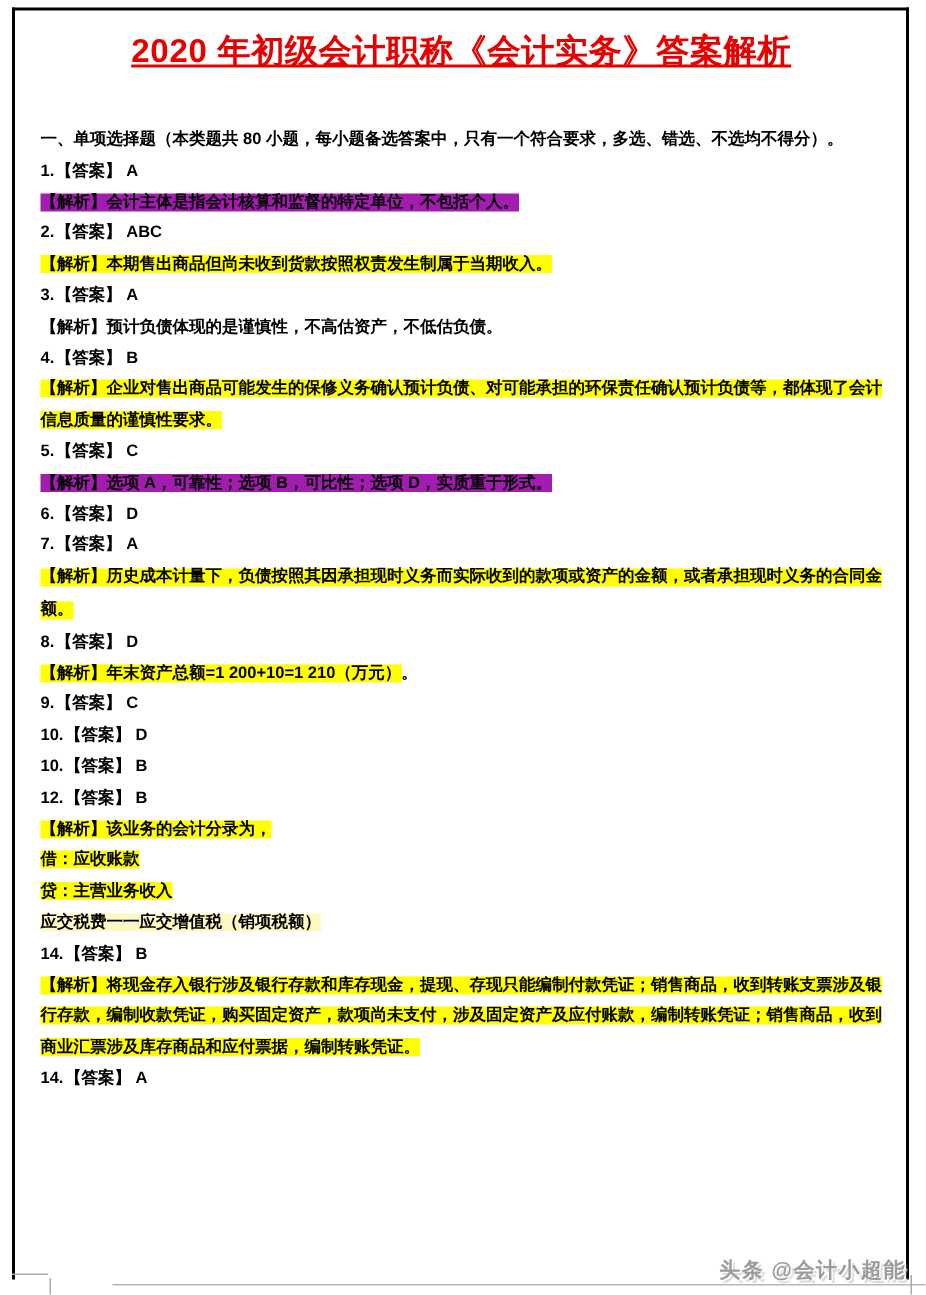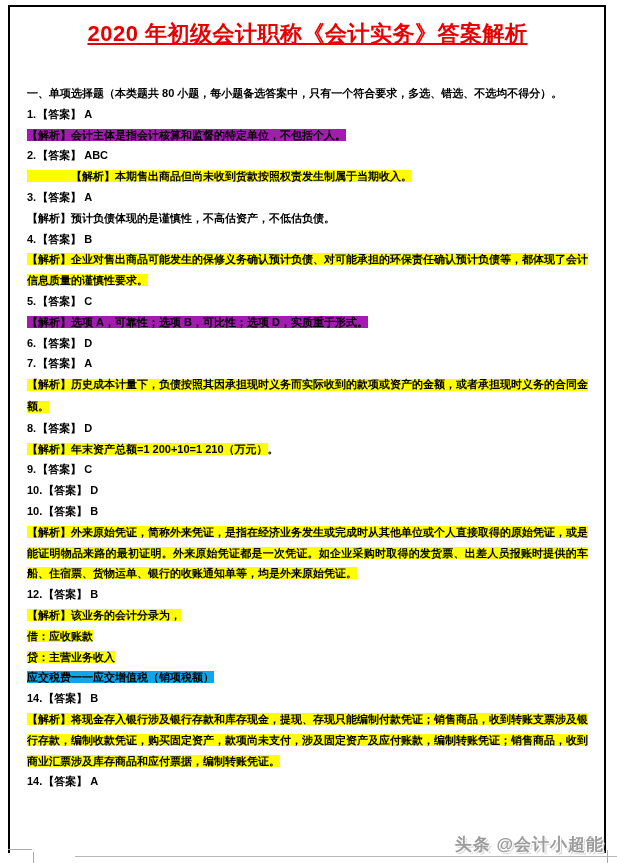--- a/index.html
+++ b/index.html
@@ -20,21 +20,21 @@
   }
   .doc-text{
     font-size:11px;font-weight:bold;line-height:20.8px;
     text-align:justify;margin:0;word-break:break-all;
   }
   .hl{background:#ffff00;}
   .ans-num{margin-right:1px;}
   .ans-val{margin-left:3px;}
   .watermark{
     position:absolute;right:13px;bottom:7px;
-    font-size:17px;font-weight:bold;color:#9c9c9c;letter-spacing:1px;
+    font-size:14px;font-weight:bold;color:#9c9c9c;letter-spacing:1px;
     text-shadow:1px 1px 0 #ffffff,2px 2px 1px #d2d2d2;
     z-index:5;
   }
   
   .edge-h-left{position:absolute;left:8px;top:849px;width:24px;height:1px;background:#aaaaaa;}
   .edge-v-left{position:absolute;left:33px;top:852px;width:1px;height:11px;background:#aaaaaa;}
   .edge-h-long{position:absolute;left:75px;top:856px;width:542px;height:1px;background:#b8b8b8;}
   .edge-v-right{position:absolute;left:607px;top:850px;width:1px;height:13px;background:#aaaaaa;}
 </style>
 </head>
@@ -43,21 +43,21 @@
 <div class="frame">
   <h1 class="title" style="color: rgb(230, 0, 0);">2020 年初级会计职称《会计实务》答案解析</h1>
   <p class="doc-text">一、单项选择题（本类题共 80 小题，每小题备选答案中，只有一个符合要求，多选、错选、不选均不得分）。</p>
   <div id="items-container">
       <div>
         <p class="doc-text"><span class="ans-num">1.</span><span>【答案】</span><span class="ans-val">A</span></p>
         <p class="doc-text"><span class="hl" style="background: #a21caf;">【解析】会计主体是指会计核算和监督的特定单位，不包括个人。</span></p>
       </div>
       <div>
         <p class="doc-text"><span class="ans-num">2.</span><span>【答案】</span><span class="ans-val">ABC</span></p>
-        <p class="doc-text"><span class="hl" style="background: rgb(255, 255, 0); padding-left: 44px;">【解析】本期售出商品但尚未收到货款按照权责发生制属于当期收入。</span></p>
+        <p class="doc-text"><span class="hl" style="background: rgb(255, 255, 0);">【解析】本期售出商品但尚未收到货款按照权责发生制属于当期收入。</span></p>
       </div>
       <div>
         <p class="doc-text"><span class="ans-num">3.</span><span>【答案】</span><span class="ans-val">A</span></p>
         <p class="doc-text"><span>【解析】预计负债体现的是谨慎性，不高估资产，不低估负债。</span></p>
       </div>
       <div>
         <p class="doc-text"><span class="ans-num">4.</span><span>【答案】</span><span class="ans-val">B</span></p>
         <p class="doc-text"><span class="hl" style="background: rgb(255, 255, 0);">【解析】企业对售出商品可能发生的保修义务确认预计负债、对可能承担的环保责任确认预计负债等，都体现了会计信息质量的谨慎性要求。</span></p>
       </div>
       <div>
@@ -76,28 +76,27 @@
         <p class="doc-text"><span class="hl" style="background: rgb(255, 255, 0);">【解析】年末资产总额=1 200+10=1 210（万元）</span><span>。</span></p>
       </div>
       <div>
         <p class="doc-text"><span class="ans-num">9.</span><span>【答案】</span><span class="ans-val">C</span></p>
       </div>
       <div>
         <p class="doc-text"><span class="ans-num">10.</span><span>【答案】</span><span class="ans-val">D</span></p>
       </div>
       <div>
         <p class="doc-text"><span class="ans-num">10.</span><span>【答案】</span><span class="ans-val">B</span></p>
-        <p class="doc-text"><span class="hl" style="background: rgb(255, 255, 0);">【解析】外来原始凭证，简称外来凭证，是指在经济业务发生或完成时从其他单位或个人直接取得的原始凭证，或是能证明物品来路的最初证明。外来原始凭证都是一次凭证。如企业采购时取得的发货票、出差人员报账时提供的车船、住宿票、货物运单、银行的收账通知单等，均是外来原始凭证。</span></p>
       </div>
       <div>
         <p class="doc-text"><span class="ans-num">12.</span><span>【答案】</span><span class="ans-val">B</span></p>
         <p class="doc-text"><span class="hl" style="background: rgb(255, 255, 0);">【解析】该业务的会计分录为，</span></p>
         <p class="doc-text"><span class="hl" style="background: rgb(255, 255, 0);">借：应收账款</span></p>
         <p class="doc-text"><span class="hl" style="background: rgb(255, 255, 0);">贷：主营业务收入</span></p>
-        <p class="doc-text"><span class="hl" style="background: #0ea5e9;">应交税费一一应交增值税（销项税额）</span></p>
+        <p class="doc-text"><span class="hl" style="background: #fef9c3;">应交税费一一应交增值税（销项税额）</span></p>
       </div>
       <div>
         <p class="doc-text"><span class="ans-num">14.</span><span>【答案】</span><span class="ans-val">B</span></p>
         <p class="doc-text"><span class="hl" style="background: rgb(255, 255, 0);">【解析】将现金存入银行涉及银行存款和库存现金，提现、存现只能编制付款凭证；销售商品，收到转账支票涉及银行存款，编制收款凭证，购买固定资产，款项尚未支付，涉及固定资产及应付账款，编制转账凭证；销售商品，收到商业汇票涉及库存商品和应付票据，编制转账凭证。</span></p>
       </div>
       <div>
         <p class="doc-text"><span class="ans-num">14.</span><span>【答案】</span><span class="ans-val">A</span></p>
       </div>
     </div>
 </div>

